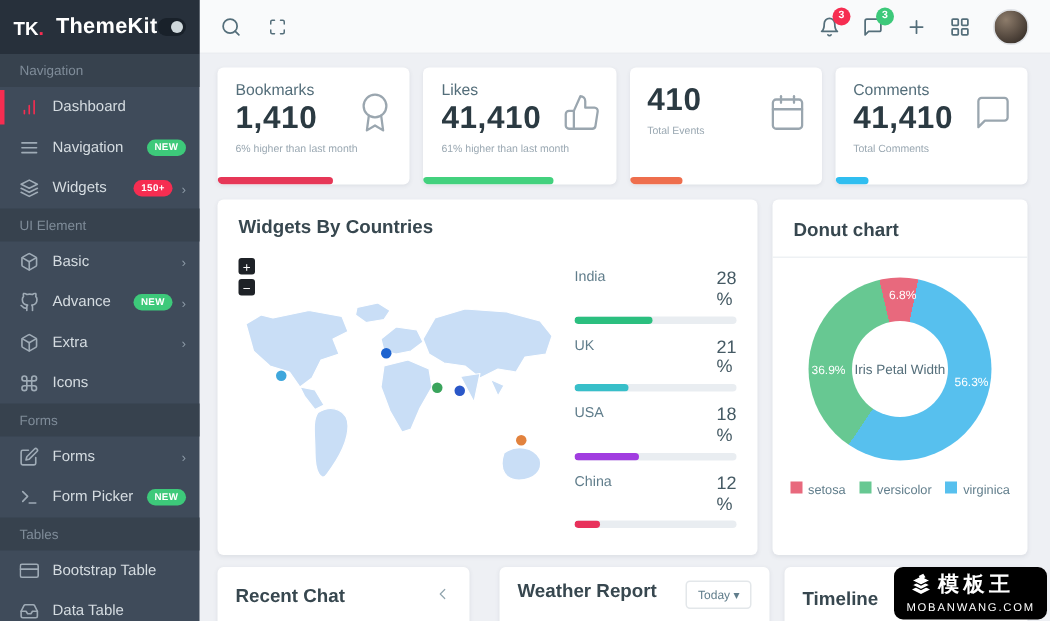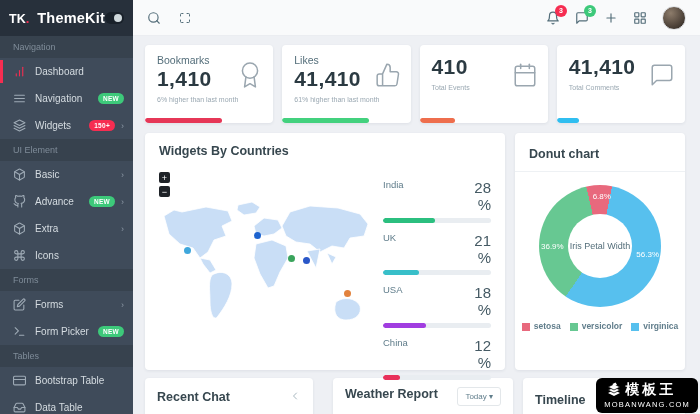--- a/index.html
+++ b/index.html
@@ -60,35 +60,35 @@
   .mk { position: absolute; width: 7px; height: 7px; border-radius: 50%; }
   .mk-usa { left: 24px; top: 52px; }
   .mk-uk { left: 94px; top: 37px; }
   .mk-mideast { left: 128px; top: 60px; }
   .mk-india { left: 143px; top: 62px; }
   .mk-australia { left: 184px; top: 95px; }
   .clist { position: absolute; right: 14px; top: 46px; width: 108px; }
   .crow { margin-bottom: 9px; }
   .crow-top { display: flex; justify-content: space-between; align-items: flex-start; }
   .cname { font-size: 9.5px; color: #607d8b; }
-  .cval { font-size: 15px; color: #455a64; text-align: right; line-height: 1.15; }
+  .cval { font-size: 12px; color: #455a64; line-height: 1.15; }
   .ctrack { height: 5px; background: #e9edf1; border-radius: 3px; margin-top: 4px; overflow: hidden; }
   .cfill { height: 100%; border-radius: 3px; }
 
   .donut-panel { flex: 1; margin-left: 10px; height: 237px; padding: 11px 0 0; }
   .donut-head { padding: 0 14px 9px; border-bottom: 1px solid #eef1f4; }
   .donut { width: 122px; height: 122px; border-radius: 50%; margin: 13px auto 0; position: relative; }
   .donut::after { content: ""; position: absolute; inset: 29px; background: #fff; border-radius: 50%; z-index: 1; }
   .dlabel { position: absolute; color: #fff; font-size: 8px; z-index: 2; }
   .dlabel.top { left: 44%; top: 7px; }
   .dlabel.left { left: 2px; top: 47%; }
   .dlabel.right { right: 2px; top: 53%; }
   .dcenter { position: absolute; inset: 0; display: flex; align-items: center; justify-content: center; color: #546e7a; font-size: 9px; z-index: 3; }
   .legend { display: flex; justify-content: center; gap: 9px; margin-top: 14px; }
-  .litem { display: flex; align-items: flex-end; font-size: 8.5px; color: #607d8b; font-weight: bold; }
+  .litem { display: flex; align-items: flex-start; font-size: 8.5px; color: #607d8b; }
   .lsq { width: 8px; height: 8px; margin-right: 4px; }
 
   .row3 { display: flex; margin-top: 8px; }
   .bpanel { height: 70px; padding: 12px 12px; }
   .chat { width: 168px; display: flex; justify-content: space-between; align-items: flex-start; }
   .chat-chev { width: 12px; height: 12px; color: #90a4ae; }
   .weather { width: 180px; margin-left: 20px; display: flex; justify-content: space-between; align-items: flex-start; padding-top: 9px; }
   .today-btn { border: 1px solid #e3e7ea; border-radius: 3px; background: #fff; font-size: 8px; color: #607d8b; padding: 4px 7px; cursor: pointer; }
   .timeline { flex: 1; margin-left: 10px; }
 
@@ -326,20 +326,21 @@
             <svg class="fi" style="stroke-width:1.4" viewBox="0 0 24 24">
               <rect x="3" y="4" width="18" height="18" rx="2"></rect>
               <line x1="16" y1="2" x2="16" y2="6"></line>
               <line x1="8" y1="2" x2="8" y2="6"></line>
               <line x1="3" y1="10" x2="21" y2="10"></line>
             </svg>
           </span>
         <div class="card-bar" style="width: 28%; background: rgb(238, 110, 77);"></div>
       </div>
       <div class="card">
+        <div class="card-title">Comments</div>
         <div class="card-value">41,410</div>
         <div class="card-sub">Total Comments</div>
         <span class="card-icon">
             <svg class="fi" style="stroke-width:1.4" viewBox="0 0 24 24">
               <path d="M21 15a2 2 0 0 1-2 2H7l-4 4V5a2 2 0 0 1 2-2h14a2 2 0 0 1 2 2z"></path>
             </svg>
           </span>
         <div class="card-bar" style="width: 17%; background: rgb(48, 190, 240);"></div>
       </div>
     </div>

